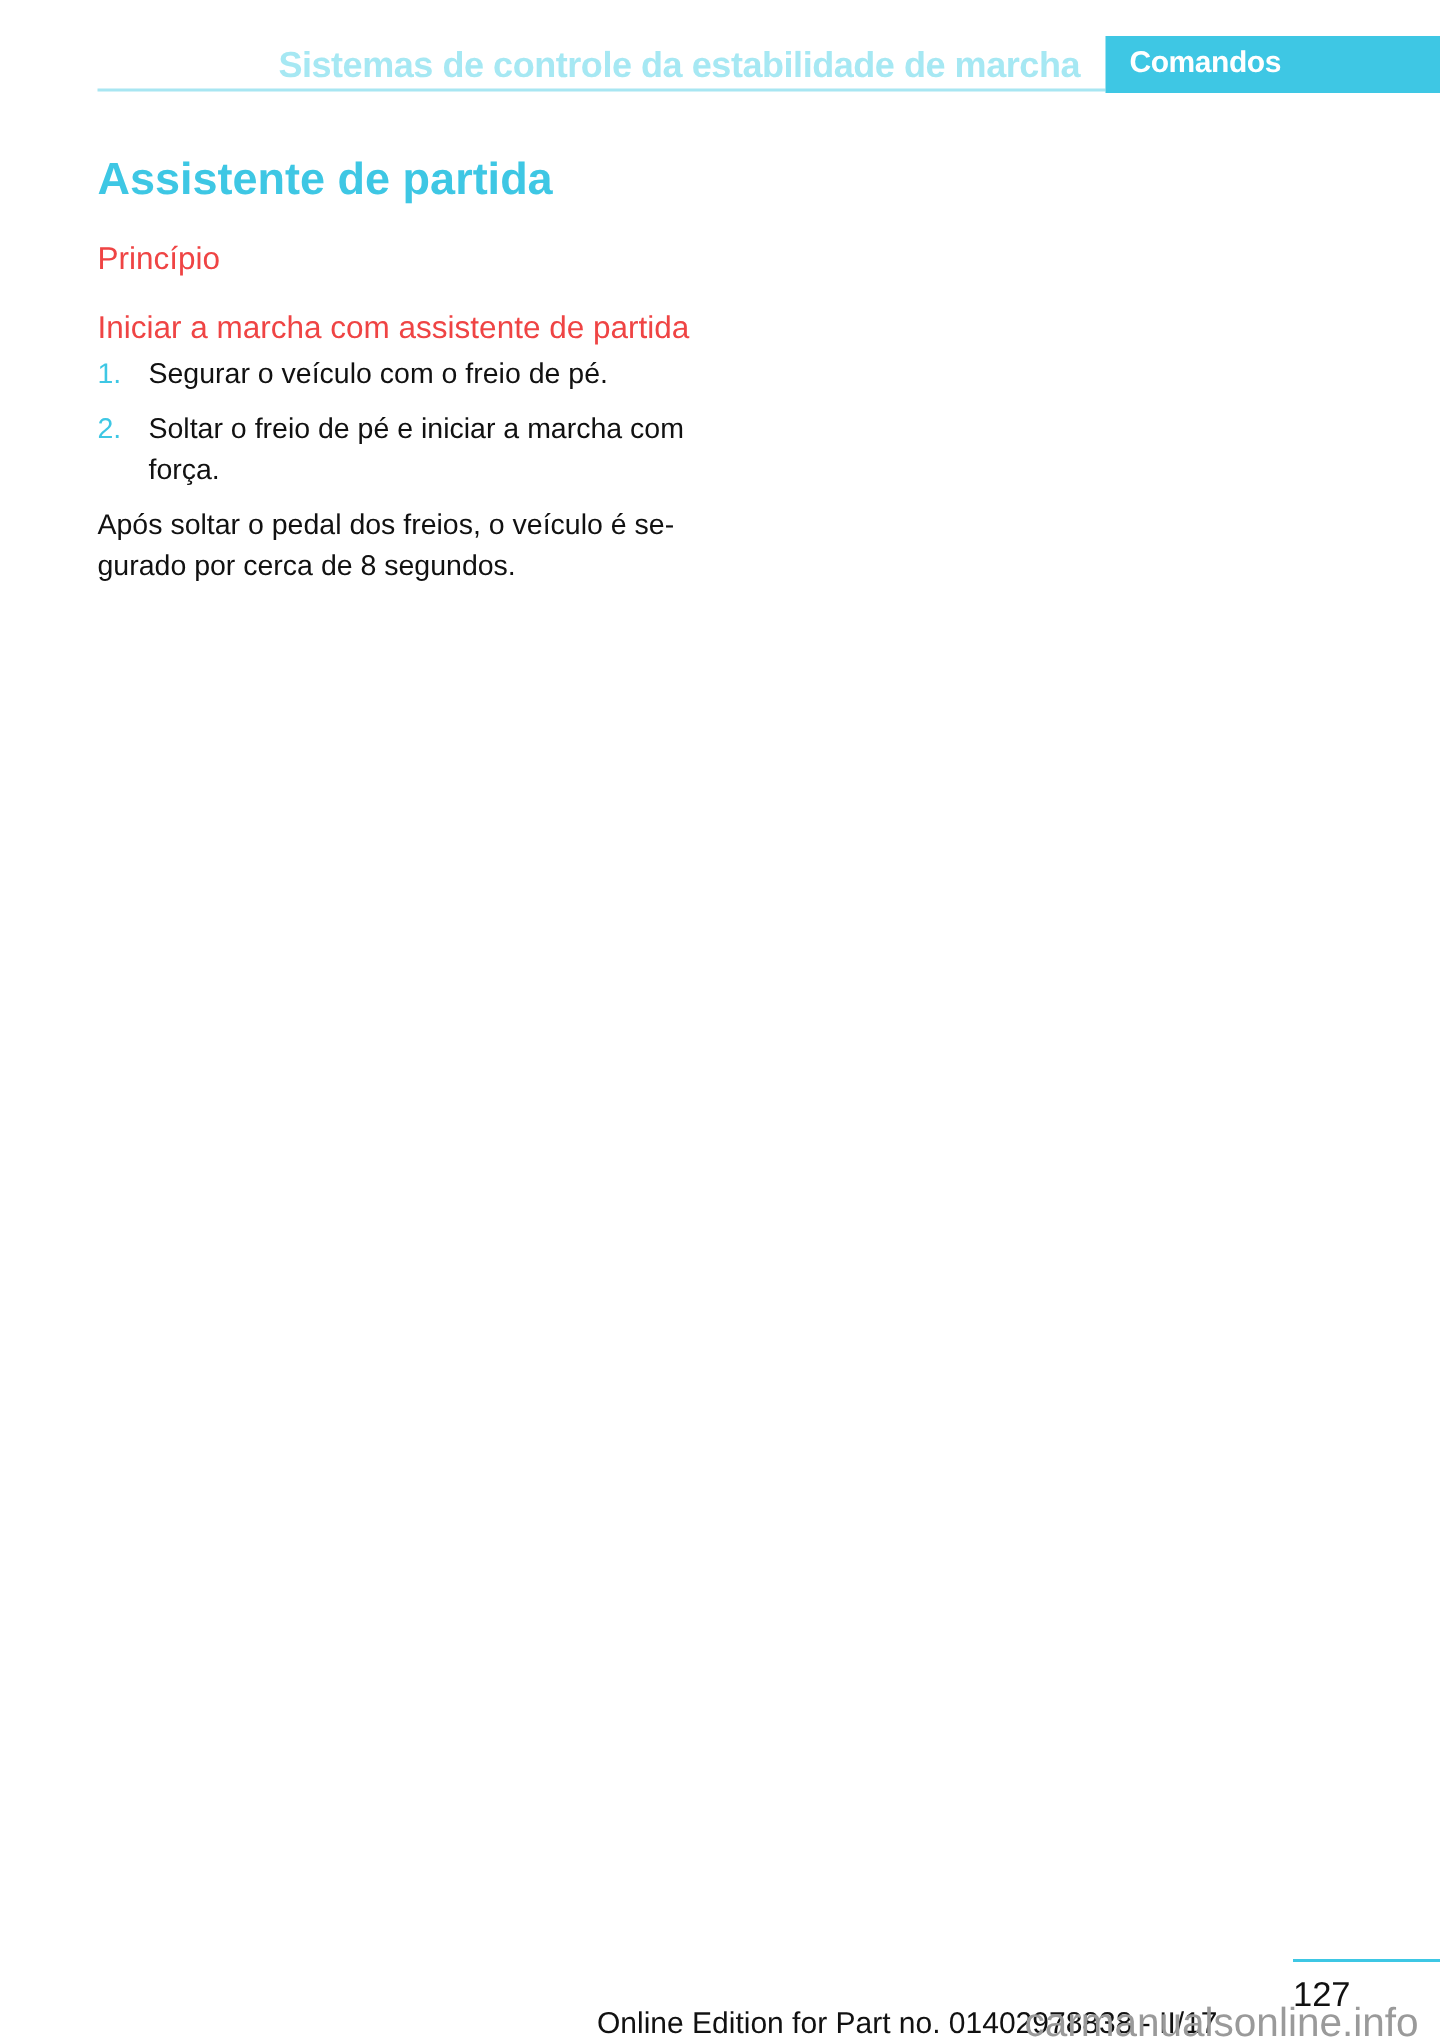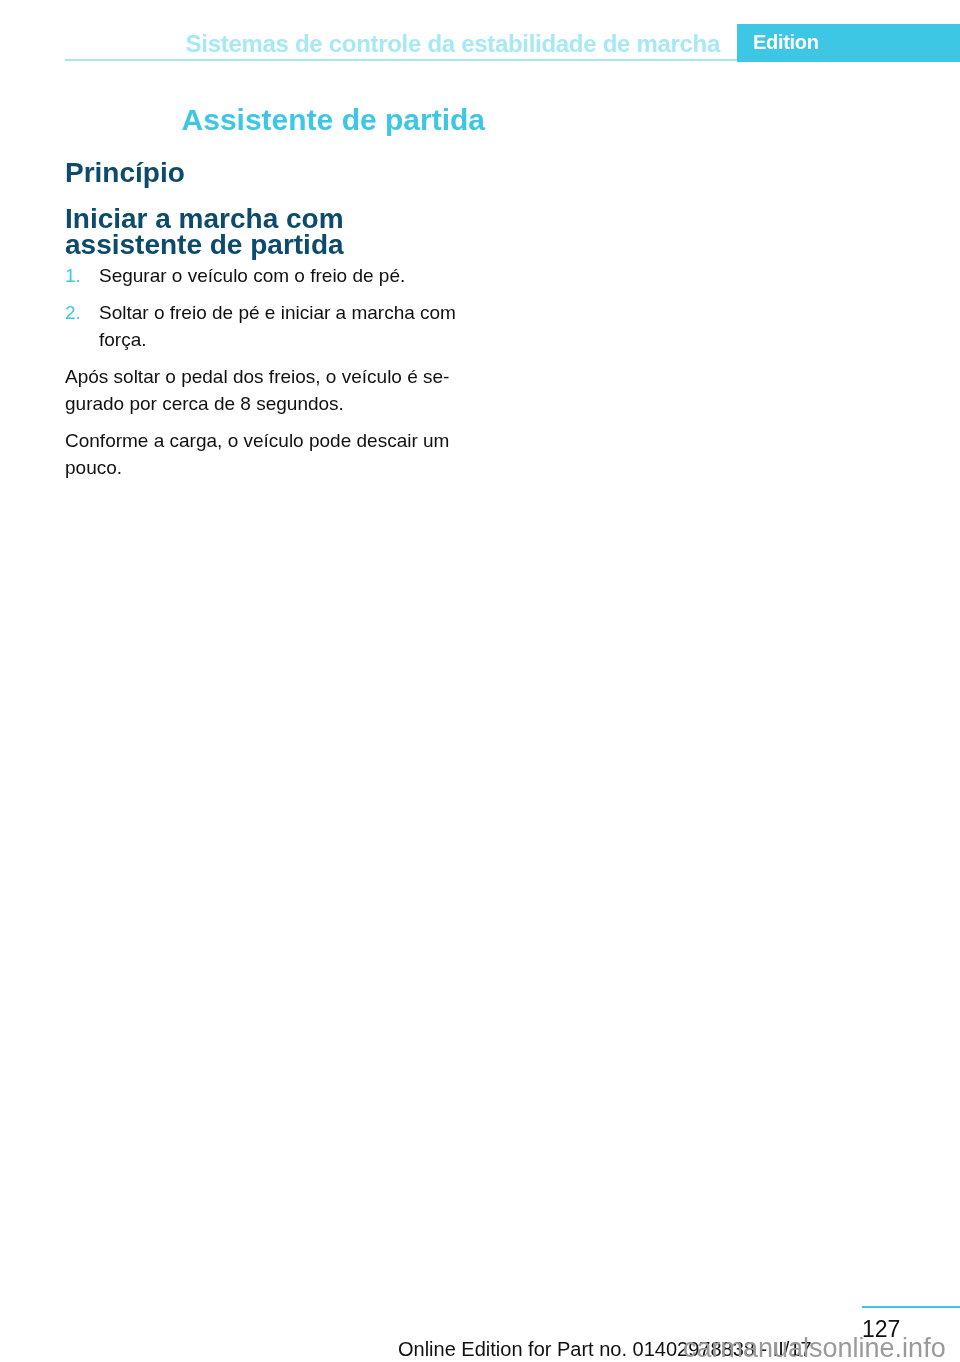--- a/index.html
+++ b/index.html
@@ -5,56 +5,55 @@
   html, body { margin: 0; padding: 0; }
   body {
     width: 960px; height: 1362px; position: relative; overflow: hidden;
     background: #ffffff; font-family: "Liberation Sans", sans-serif; color: #111;
   }
   .hdr-line { position: absolute; left: 65px; top: 59px; width: 672px; height: 2px; background: #a8e6f2; }
   .hdr-section { position: absolute; right: 240px; top: 30px; font-size: 24px; font-weight: bold; color: #a6e8f3; letter-spacing: -0.3px; }
   .hdr-tab { position: absolute; left: 737px; top: 24px; width: 223px; height: 38px; background: #3ec7e4; }
   .hdr-tab span { position: absolute; left: 16px; top: 7px; color: #fff; font-weight: bold; font-size: 20px; letter-spacing: -0.3px; }
   .content { position: absolute; left: 65px; top: 100px; width: 420px; }
-  h1 { margin: 0; font-size: 30px; color: #3ec7e4; font-weight: bold; line-height: 40px; text-align: right; }
-  h2 { margin: 20px 0 4px 0; font-size: 28px; color: #0c4a6e; font-weight: bold; line-height: 26px; }
+  h1 { margin: 0; font-size: 30px; color: #3ec7e4; font-weight: bold; line-height: 40px; }
+  h2 { margin: 20px 0 4px 0; font-size: 21px; color: #ef4444; font-weight: normal; line-height: 26px; }
   p { margin: 0 0 10px 0; font-size: 19px; line-height: 27px; }
   .list { margin: 4px 0 10px 0; padding: 0; list-style: none; }
   .list li { position: relative; padding-left: 34px; font-size: 19px; line-height: 27px; margin-bottom: 10px; }
   .list .num { position: absolute; left: 0; top: 0; color: #3ec7e4; }
   .footer-line { position: absolute; left: 862px; top: 1306px; width: 98px; height: 2px; background: #3ec7e4; }
   .page-num { position: absolute; left: 862px; top: 1316px; font-size: 23px; }
   .edition { position: absolute; left: 398px; top: 1338px; font-size: 20px; color: #111; }
   .watermark { position: absolute; left: 683px; top: 1333px; font-size: 27px; color: #9a9a9a; }
 </style>
 </head>
 <body>
 
 <div class="hdr-line"></div>
 <div class="hdr-section">Sistemas de controle da estabilidade de marcha</div>
 <div class="hdr-tab">
-  <span>Edition</span>
+  <span>Comandos</span>
 </div>
 
 <div class="content">
   <h1>Assistente de partida</h1>
 
   <h2>Princípio</h2>
 
   <h2>Iniciar a marcha com assistente de partida</h2>
   <ol class="list">
     <li>
       <span class="num">1.</span>
       <span>Segurar o veículo com o freio de pé.</span>
     </li>
     <li>
       <span class="num">2.</span>
       <span>Soltar o freio de pé e iniciar a marcha com força.</span>
     </li>
   </ol>
   <p>Após soltar o pedal dos freios, o veículo é se- gurado por cerca de 8 segundos.</p>
-  <p>Conforme a carga, o veículo pode descair um pouco.</p>
 </div>
 
 <div class="footer-line"></div>
 <div class="page-num">127</div>
 <div class="edition">Online Edition for Part no. 01402978838 - II/17</div>
 <div class="watermark">carmanualsonline.info</div>
 
 </body></html>

